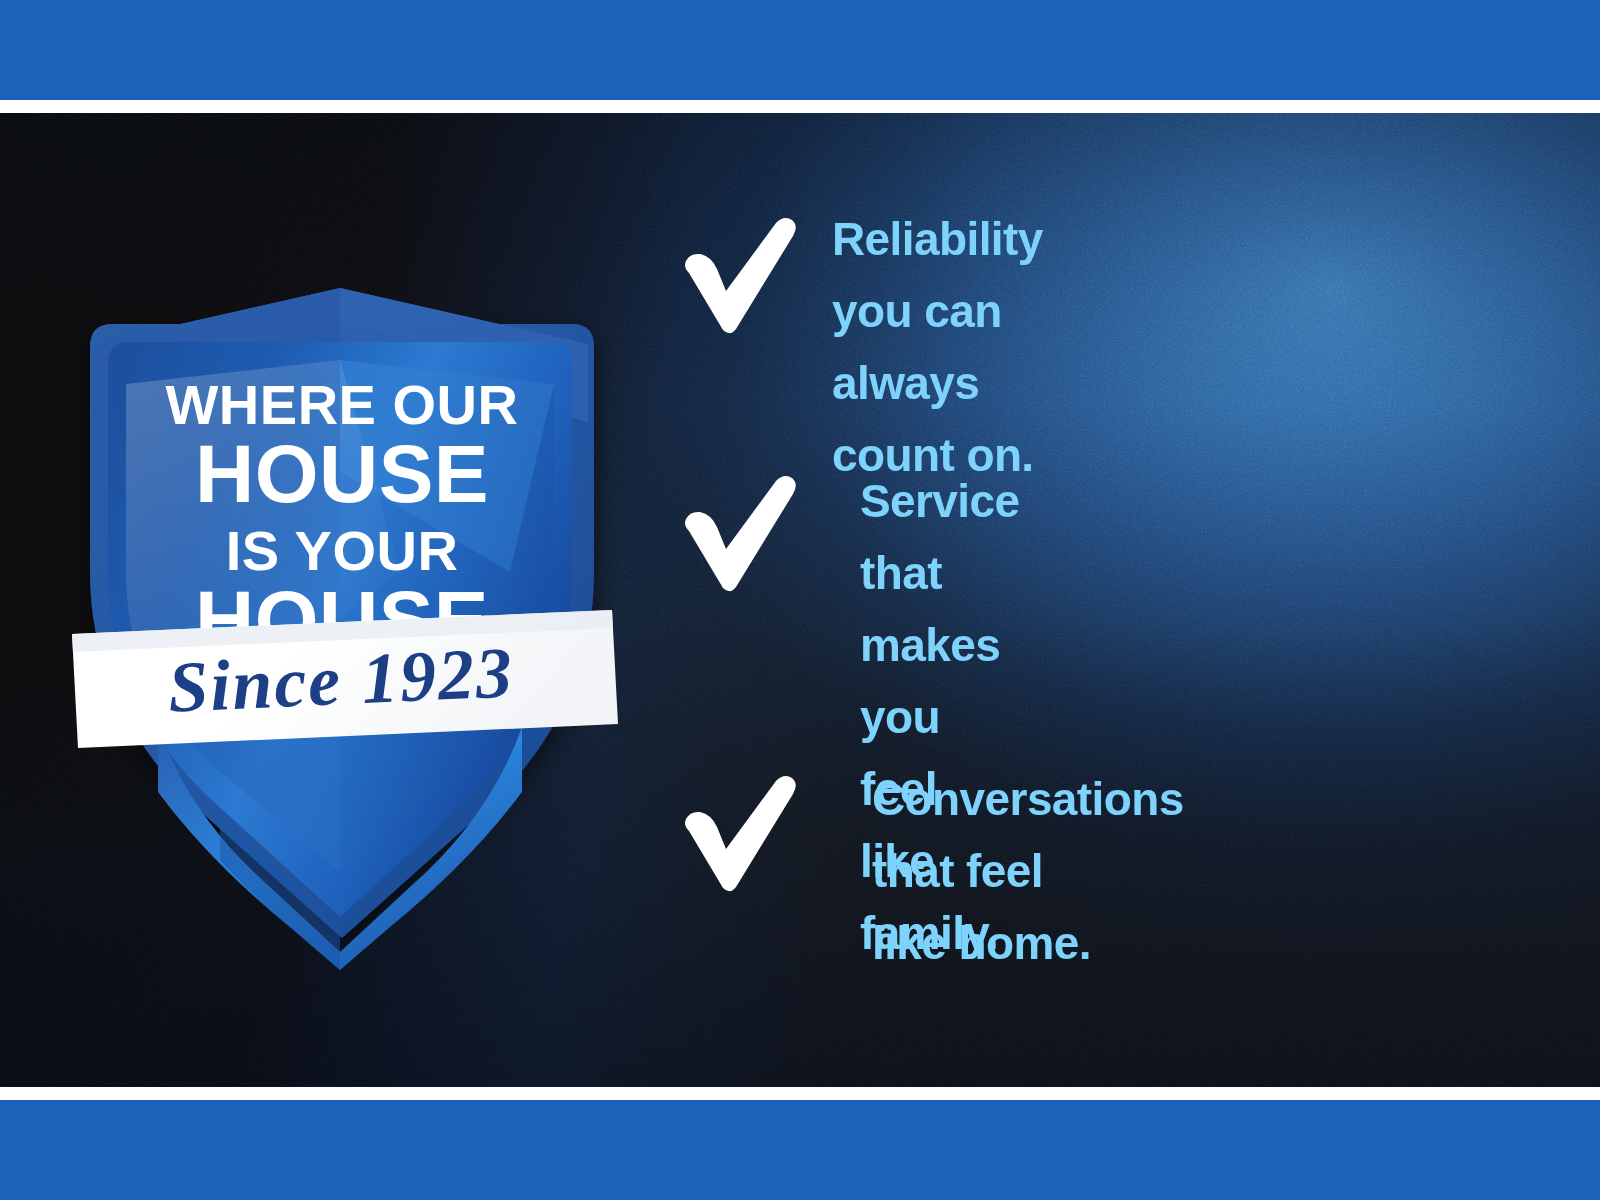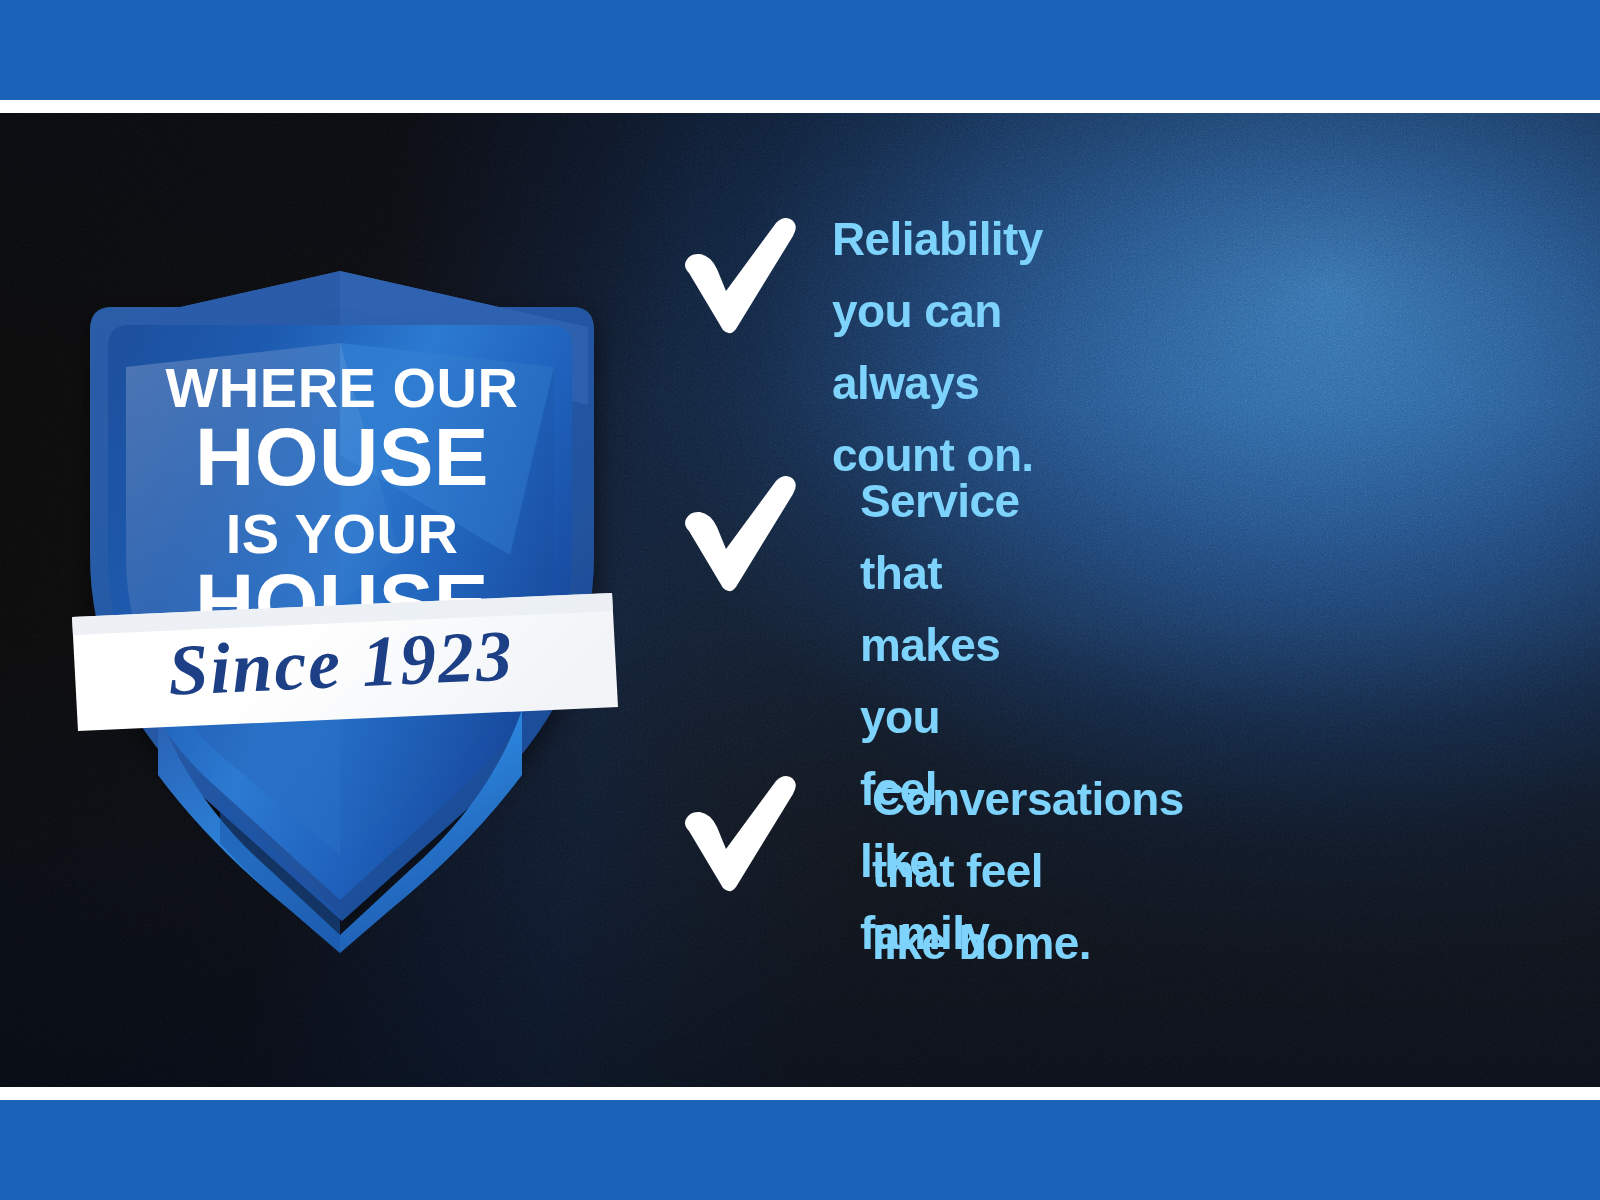--- a/index.html
+++ b/index.html
@@ -41,21 +41,21 @@
        rgba(6,14,30,0.30) 78%,
        rgba(4,10,22,0.55) 100%);}
   #wash-topdark{position:absolute;inset:0;
     background:linear-gradient(0deg, rgba(0,0,0,0) 70%, rgba(4,10,22,0.30) 100%);}
 
   
   #grain{position:absolute;inset:0;opacity:.50;mix-blend-mode:overlay;}
   #grain2{position:absolute;inset:0;opacity:.30;mix-blend-mode:soft-light;}
 
   
-  #logo{position:absolute;left:70px;top:255px;width:540px;height:700px;}
+  #logo{position:absolute;left:70px;top:272px;width:540px;height:700px;}
   #logo svg{display:block;width:540px;height:700px;overflow:visible;}
 
   .sh-txt{fill:#ffffff;font-family:"Liberation Sans",sans-serif;font-weight:bold;
           text-anchor:middle;letter-spacing:0.5px;}
 
   
   #bullets{position:absolute;left:0;top:113px;width:1600px;height:974px;}
   .bullet{position:absolute;}
   .check{position:absolute;left:0;top:0;width:130px;height:120px;}
   .check svg{display:block;overflow:visible;}

